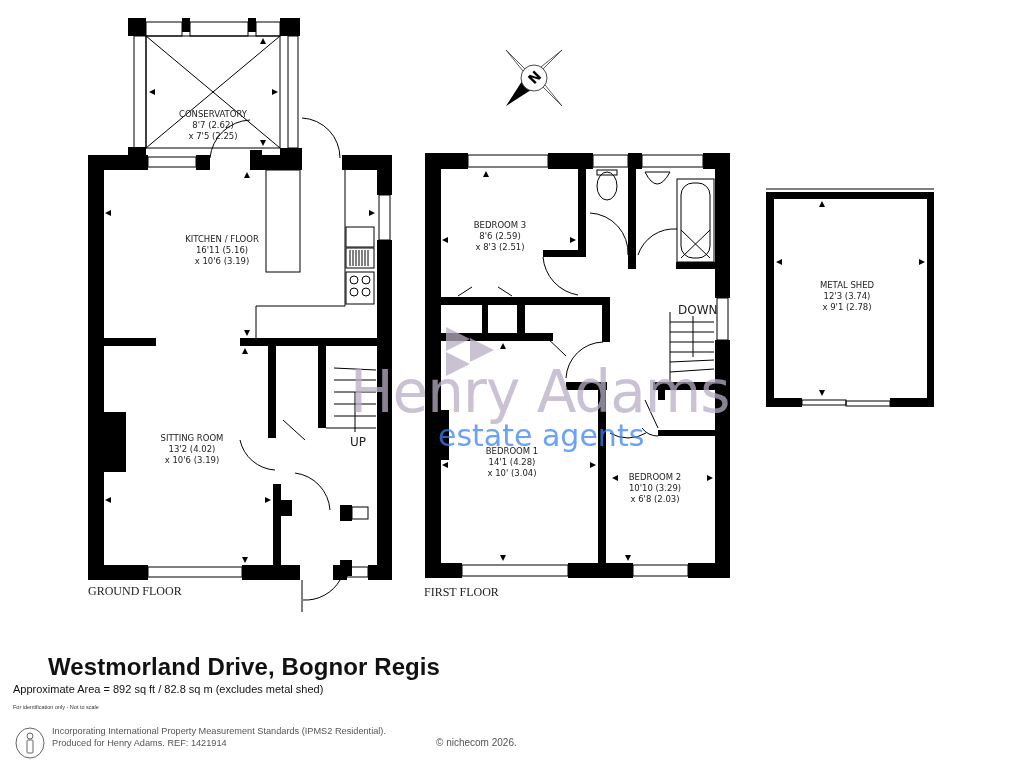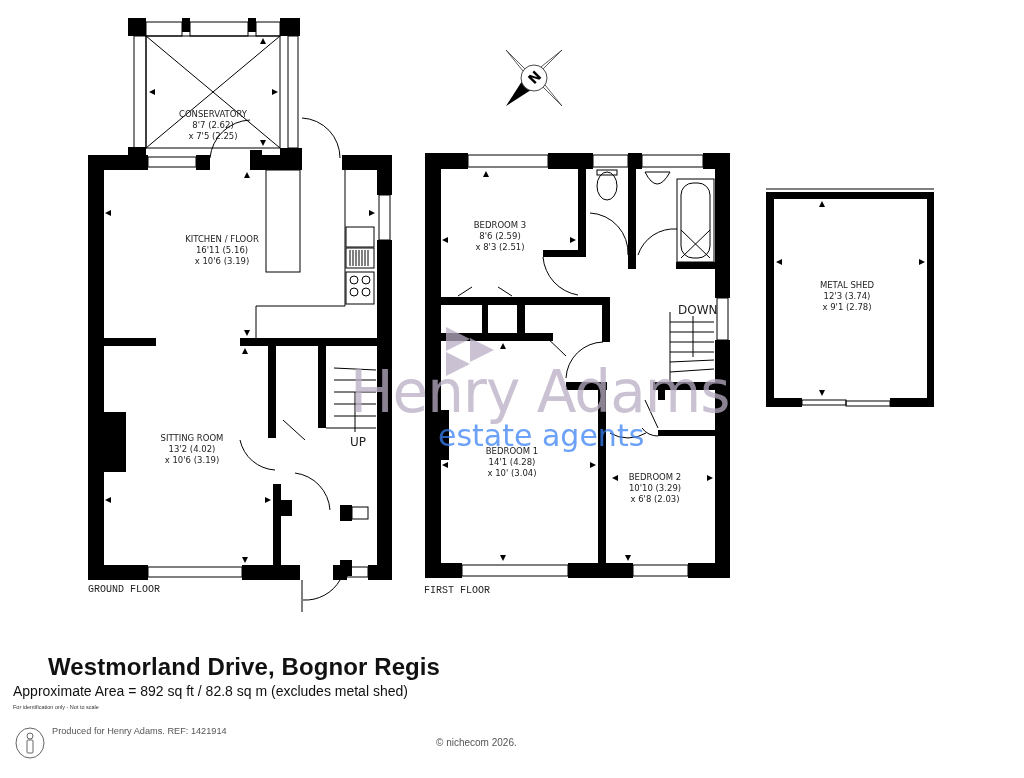--- a/index.html
+++ b/index.html
@@ -1,24 +1,24 @@
 <!DOCTYPE html>
 <html><head>
 <meta charset="utf-8">
 <style>
   html,body{margin:0;padding:0;background:#fff;}
   body{width:1024px;height:778px;position:relative;overflow:hidden;font-family:"Liberation Sans",sans-serif;color:#111;}
   #plan{position:absolute;left:0;top:0;width:1024px;height:640px;}
   .room-label{position:absolute;text-align:center;font-family:"DejaVu Sans",sans-serif;font-size:8.5px;line-height:11px;color:#222;white-space:nowrap;transform:translateX(-50%);}
-  .floor-label{position:absolute;font-family:Liberation Mono, monospace;font-size:10px;color:#222;}
+  .floor-label{position:absolute;font-family:Liberation Serif, serif;font-size:12px;color:#222;}
   .stair-label{position:absolute;font-family:"DejaVu Sans",sans-serif;font-size:12px;color:#222;}
   .wm1{position:absolute;left:350px;top:358px;font-family:"DejaVu Sans",sans-serif;font-size:58px;color:#b9adc3;opacity:.75;letter-spacing:-1px;}
   .wm2{position:absolute;left:438px;top:418px;font-family:"DejaVu Sans",sans-serif;font-size:30px;color:#3b82f6;opacity:.75;}
   #title{position:absolute;left:48px;top:653px;font-size:24px;font-weight:bold;letter-spacing:.1px;}
-  #area{position:absolute;left:13px;top:683px;font-size:14px;}
+  #area{position:absolute;left:13px;top:683px;font-size:11px;}
   #note{position:absolute;left:13px;top:704px;font-size:5.5px;color:#333;}
   #footer{position:absolute;left:52px;top:725px;font-size:9.2px;color:#555;line-height:12px;}
   #footer span{display:block;}
   #copyright{position:absolute;left:436px;top:737px;font-size:10px;color:#555;}
   #person-icon{position:absolute;left:14px;top:727px;width:32px;height:32px;}
 </style>
 </head>
 <body>
 
 <div id="plan">
@@ -281,15 +281,16 @@
 <div id="title">Westmorland Drive, Bognor Regis</div>
 <div id="area">Approximate Area = 892 sq ft / 82.8 sq m (excludes metal shed)</div>
 <div id="note">For identification only - Not to scale</div>
 
 <svg id="person-icon" viewBox="0 0 32 32">
   <ellipse cx="16" cy="16" rx="14" ry="15" fill="none" stroke="#666" stroke-width="1"></ellipse>
   <circle cx="16" cy="9" r="3" fill="none" stroke="#666" stroke-width="1"></circle>
   <rect x="13" y="13" width="6" height="13" rx="1" fill="none" stroke="#666" stroke-width="1"></rect>
 </svg>
 <div id="footer">
+  <span>Incorporating International Property Measurement Standards (IPMS2 Residential).</span>
   <span>Produced for Henry Adams.   REF: 1421914</span>
 </div>
 <div id="copyright">© nichecom 2026.</div>
 
 </body></html>

